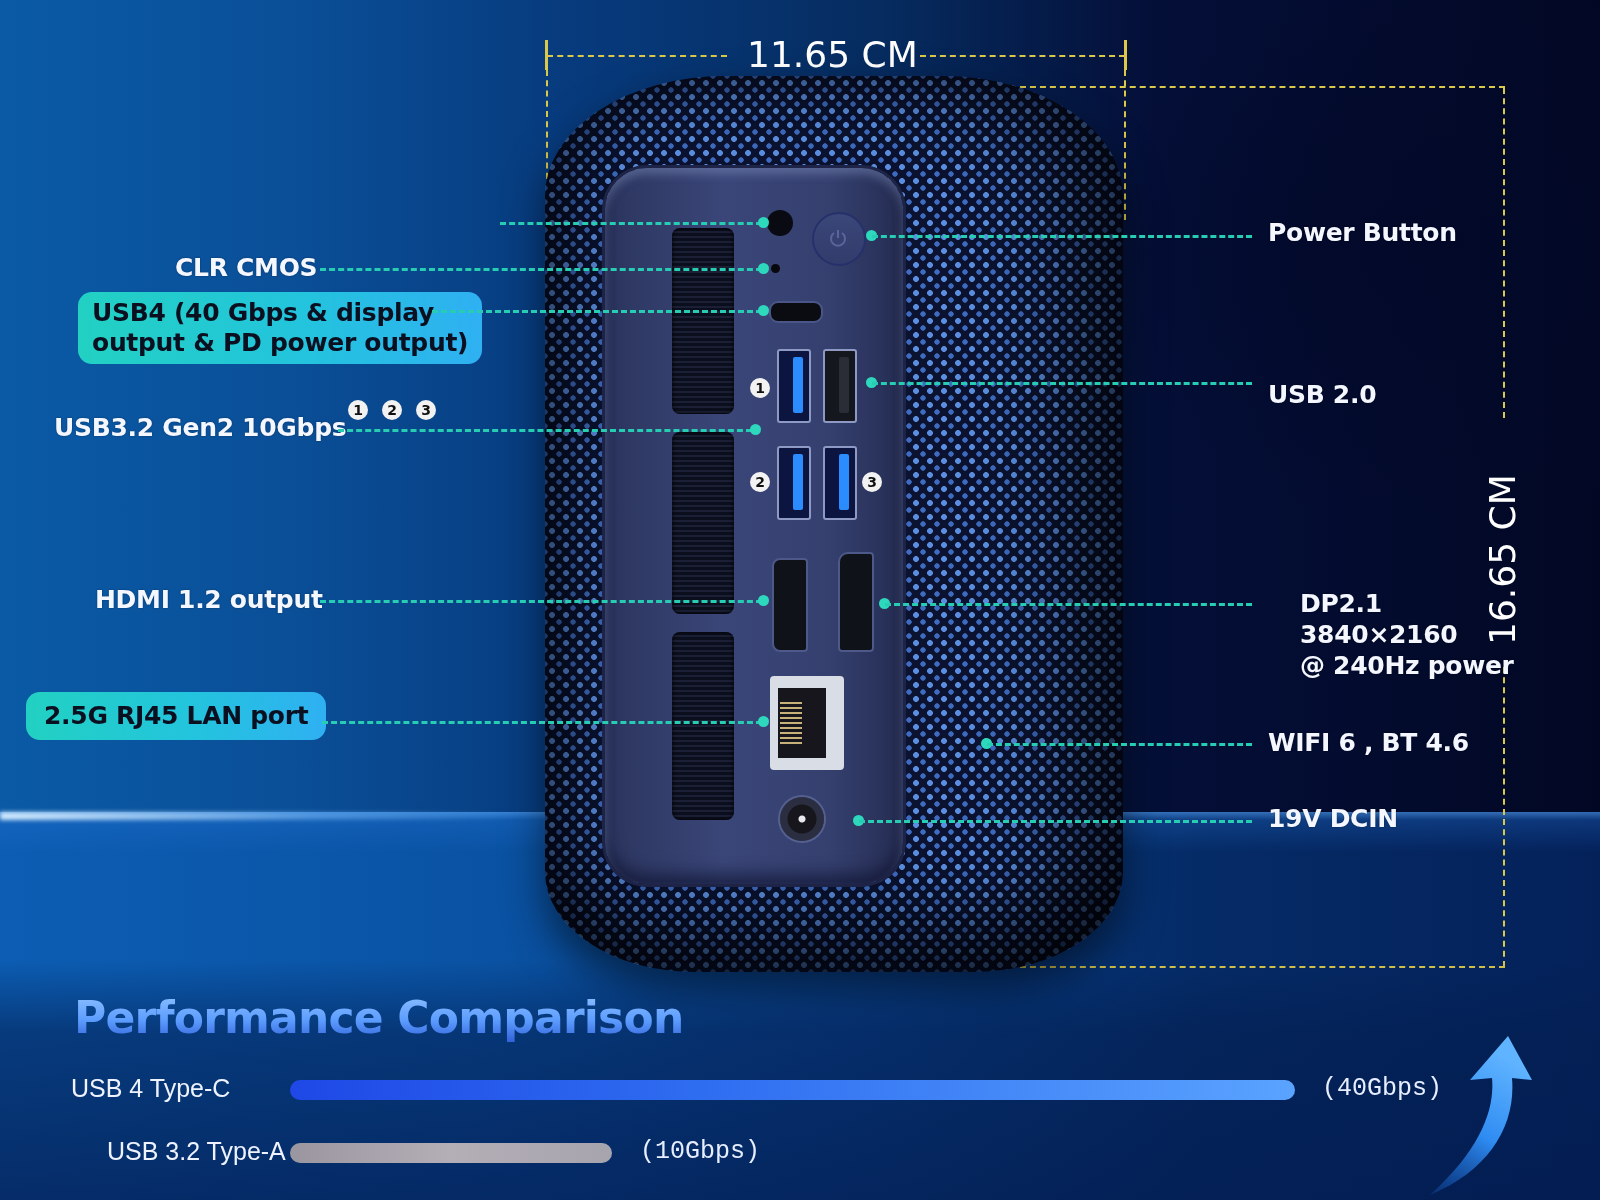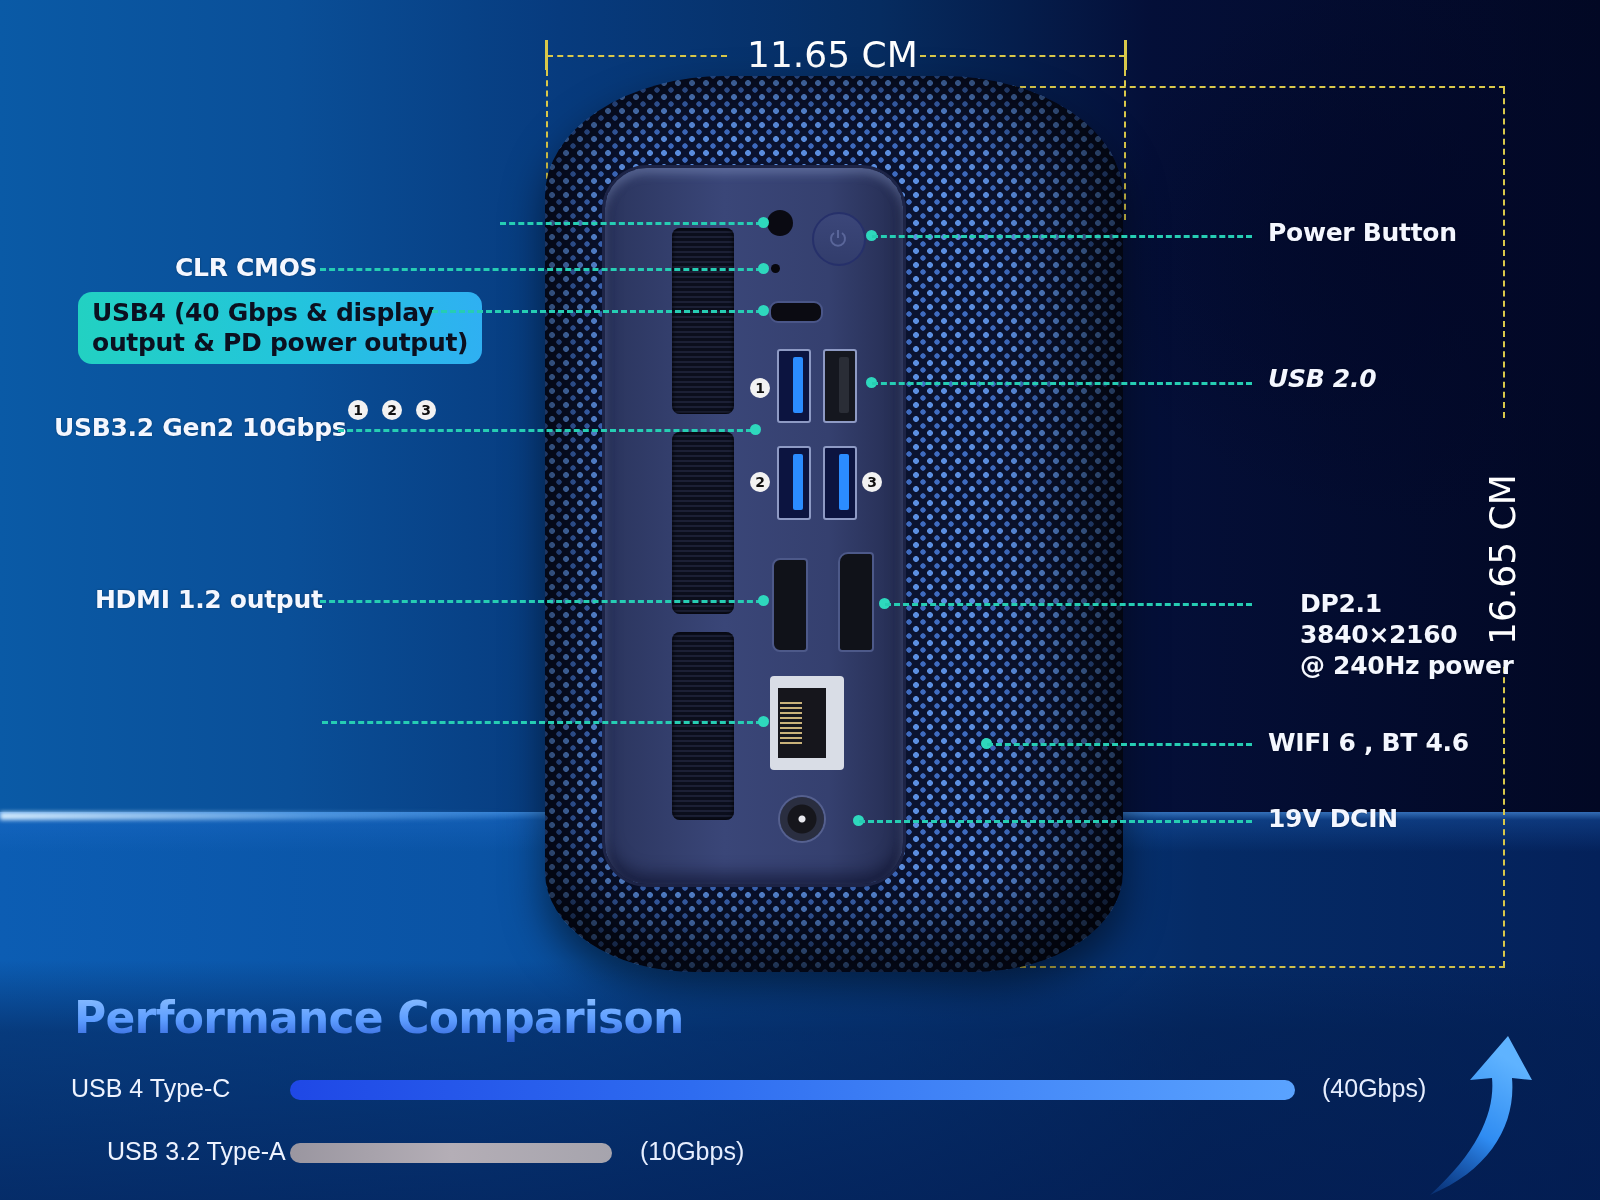--- a/index.html
+++ b/index.html
@@ -98,21 +98,21 @@
   .dim-label-v { transform:rotate(-90deg); transform-origin:left top; }
 
   
   .perf-title {
     position:absolute; left:74px; top:992px; font-size:44px; font-weight:bold;
     font-family:"DejaVu Sans", sans-serif; letter-spacing:-0.8px;
     background:linear-gradient(180deg, #8fc2ff 0%, #5d9dff 55%, #2f5fd6 100%);
     -webkit-background-clip:text; background-clip:text; color:transparent;
   }
   .perf-label { position:absolute; color:#eef3ff; font-size:25px; font-family:"Liberation Sans Narrow","Liberation Sans", sans-serif; white-space:nowrap; }
-  .perf-value { position:absolute; color:#e6eeff; font-size:25px; font-family:Liberation Sans, sans-serif; white-space:nowrap; }
+  .perf-value { position:absolute; color:#e6eeff; font-size:25px; font-family:Liberation Mono, monospace; white-space:nowrap; }
   .bar { position:absolute; height:20px; border-radius:10px; }
   .bar-usb4 { background:linear-gradient(90deg,#1f48e6 0%, #2e6cf0 40%, #5aa3ff 100%); }
   .bar-usb32 { background:linear-gradient(90deg,#9a96a0 0%, #b4aeb6 50%, #a6a4ad 100%); }
   .arrow { position:absolute; left:1420px; top:1030px; }
 </style>
 </head>
 <body>
 
 <div class="canvas">
   <div class="floor"></div>
@@ -192,30 +192,31 @@
   <div class="num-badge" style="left:348px;top:400px;">1</div>
   <div class="num-badge" style="left:382px;top:400px;">2</div>
   <div class="num-badge" style="left:416px;top:400px;">3</div>
   <div class="leader" style="left:338px;top:429px;width:414px;"></div>
   <div class="dot" style="left:750px;top:424px;"></div>
 
   <div class="label" style="left:95px;top:585px;">HDMI 1.2 output</div>
   <div class="leader" style="left:320px;top:600px;width:442px;"></div>
   <div class="dot" style="left:758px;top:595px;"></div>
 
+  <div class="pill" style="left:26px;top:692px;padding:9px 18px;">2.5G RJ45 LAN port</div>
   <div class="leader" style="left:322px;top:721px;width:440px;"></div>
   <div class="dot" style="left:758px;top:716px;"></div>
 
   <div class="dot" style="left:866px;top:230px;"></div>
   <div class="leader" style="left:872px;top:235px;width:380px;"></div>
   <div class="label" style="left:1268px;top:218px;">Power Button</div>
 
   <div class="dot" style="left:866px;top:377px;"></div>
   <div class="leader" style="left:872px;top:382px;width:380px;"></div>
-  <div class="label" style="left:1268px;top:364px;font-style:italic;">USB 2.0</div>
+  <div class="label" style="left:1268px;top:380px;">USB 2.0</div>
 
   <div class="dot" style="left:879px;top:598px;"></div>
   <div class="leader" style="left:885px;top:603px;width:367px;"></div>
   <div class="label" style="left:1300px;top:588px;line-height:31px;">
     <div>DP2.1</div>
     <div>3840×2160</div>
     <div>@ 240Hz power</div>
   </div>
 
   <div class="dot" style="left:981px;top:738px;"></div>

